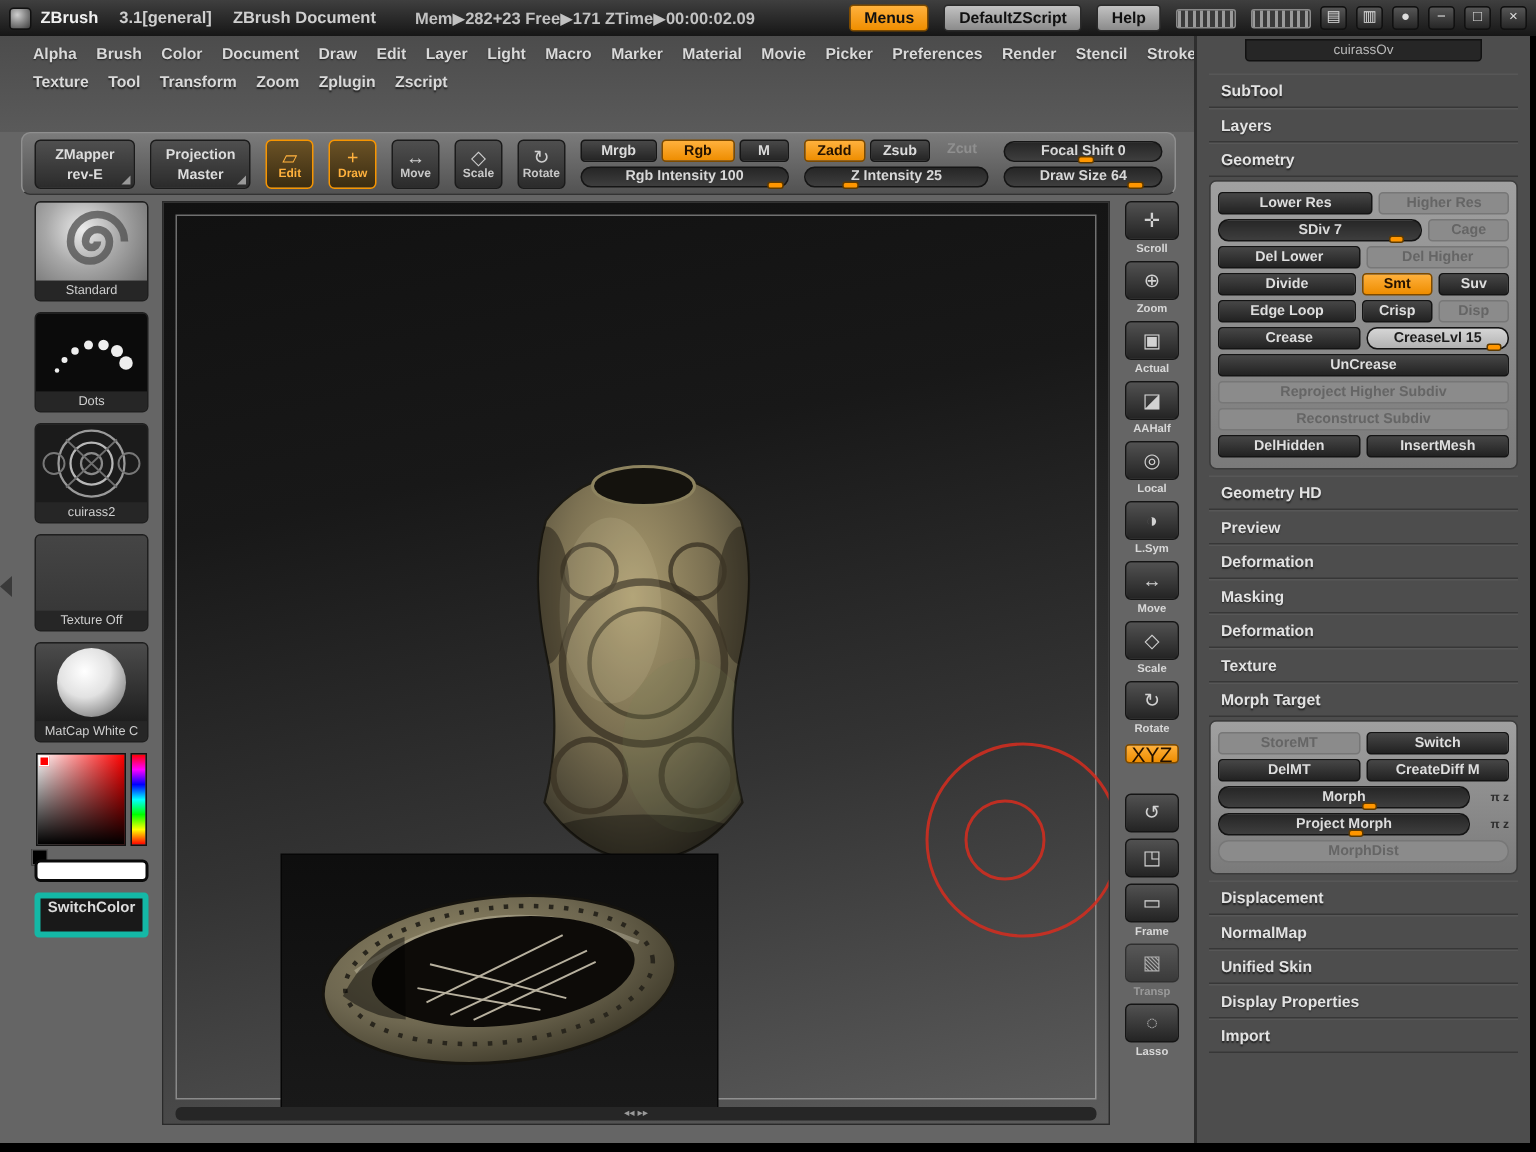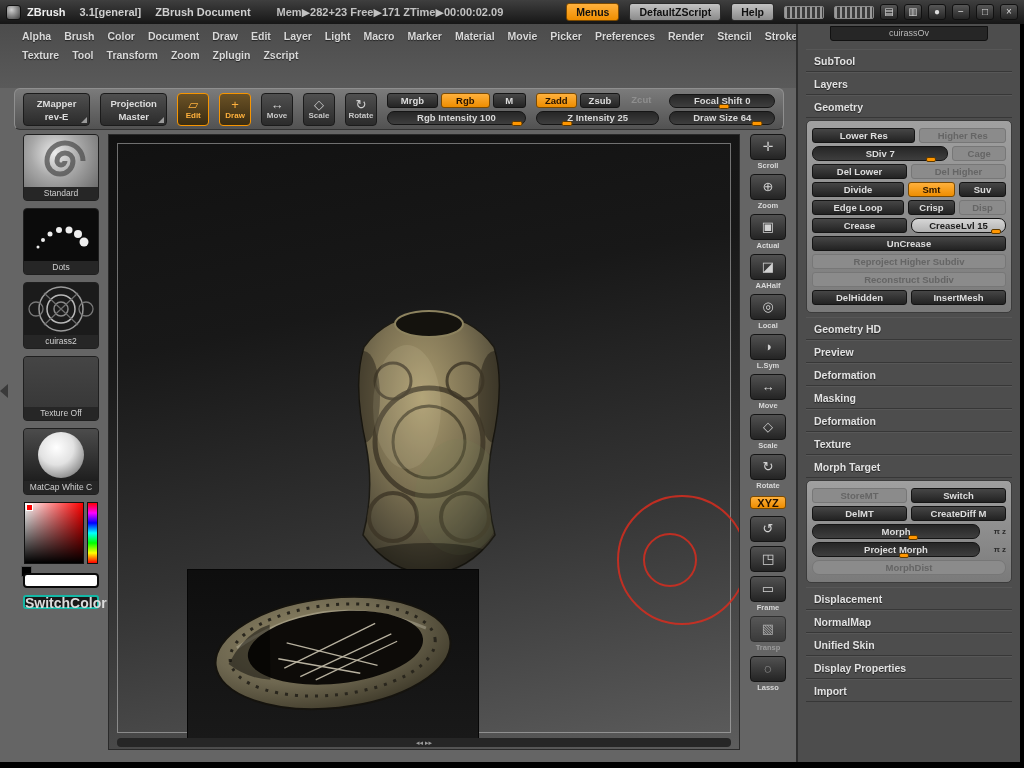--- a/index.html
+++ b/index.html
@@ -68,42 +68,42 @@
     border-bottom:7px solid transparent;border-right:8px solid #3a3a3a;}
   .picker{display:flex;gap:3px;margin-bottom:6px;cursor:pointer;}
   .satsq{width:60px;height:62px;border:1px solid #111;position:relative;
     background:linear-gradient(to bottom,rgba(0,0,0,0),#000),linear-gradient(to right,#fff,#f00);}
   .satsq .sel{position:absolute;left:1px;top:1px;width:7px;height:7px;background:#f00;border:1px solid #fff;}
   .huebar{width:11px;height:62px;border:1px solid #111;
     background:linear-gradient(#f00,#f0f,#00f,#0ff,#0f0,#ff0,#f00);}
   .swatchwrap{position:relative;width:76px;height:20px;margin-bottom:5px;}
   .cur-color{position:absolute;left:0;top:3px;width:76px;height:15px;border-radius:4px;background:#fff;border:2px solid #0a0a0a;cursor:pointer;}
   .alt-color{position:absolute;left:-2px;top:-4px;width:11px;height:11px;background:#000;border:1px solid #555;cursor:pointer;}
-  .switchbtn{width:76px;height:14px;border-radius:3px;background:#191919;border:2px solid #14b8a6;
-    color:#dcdcdc;font-size:14px;font-weight:bold;text-align:center;line-height:13px;cursor:pointer;}
+  .switchbtn{width:76px;height:30px;border-radius:3px;background:#191919;border:4px solid #14b8a6;
+    color:#dcdcdc;font-size:10px;font-weight:bold;text-align:center;line-height:13px;cursor:pointer;}
 
   
   .canvas{position:absolute;left:108px;top:134px;width:632px;height:616px;border:1px solid #2a2a2a;
     background:linear-gradient(168deg,#111 0%,#181818 30%,#333 62%,#5d5d5d 100%);overflow:hidden;z-index:4;}
   .canvas .inset{position:absolute;left:8px;top:8px;right:8px;bottom:16px;border:1px solid rgba(205,205,205,.5);pointer-events:none;}
   .innerframe{position:absolute;left:78px;top:434px;width:292px;height:170px;border:1px solid #060606;
     background:linear-gradient(#0e0e0e,#191919);}
   .cursor-ring{position:absolute;border-radius:50%;border:2px solid rgba(215,45,30,.85);pointer-events:none;}
   .hscroll{position:absolute;left:8px;right:8px;bottom:2px;height:9px;border-radius:4px;background:#262626;
     color:#9a9a9a;font-size:7px;text-align:center;line-height:9px;cursor:pointer;}
 
   
   .strip{position:absolute;left:744px;top:134px;width:48px;display:flex;flex-direction:column;align-items:center;z-index:5;}
   .sico{margin-bottom:4px;display:flex;flex-direction:column;align-items:center;cursor:pointer;}
   .sico .bx{width:36px;height:26px;border-radius:4px;border:1px solid #151515;background:linear-gradient(#515151,#242424);
     color:#d2d2d2;font-size:13px;line-height:24px;text-align:center;}
   .sico .lb{font-size:7.5px;font-weight:bold;color:#d8d8d8;margin-top:1px;}
   .sico.dim .bx{opacity:.65;} .sico.dim .lb{color:#9a9a9a;}
   .xyzpill{width:36px;height:13px;border-radius:3px;background:linear-gradient(#ffb13d,#ee8d00);
-    border:1px solid #7c4a00;color:#231100;font-size:11px;font-weight:bold;text-align:center;line-height:12px;margin:2px 0 7px;cursor:pointer;}
+    border:1px solid #7c4a00;color:#231100;font-size:14px;font-weight:normal;text-align:center;line-height:12px;margin:2px 0 20px;cursor:pointer;}
 
   
   .toolpanel{position:absolute;left:796px;top:24px;width:224px;height:738px;background:#4d4d4d;
     border-left:2px solid #2e2e2e;padding:2px 8px 0;z-index:20;overflow:hidden;}
   .toolchip{width:158px;height:15px;margin:0 auto 8px;border-radius:0 0 3px 3px;background:#262626;border:1px solid #111;
     color:#b9b9b9;font-size:9px;text-align:center;line-height:13px;overflow:hidden;cursor:pointer;}
   .prow{height:23px;line-height:23px;padding-left:8px;font-size:10.5px;font-weight:bold;color:#e2e2e2;
     text-shadow:0 1px 1px #222;border-bottom:1px solid rgba(0,0,0,.28);border-top:1px solid rgba(255,255,255,.06);cursor:pointer;}
   .inset-panel{background:linear-gradient(#a0a0a0,#7a7a7a);border:1px solid #3c3c3c;border-radius:5px;
     padding:4px 5px;margin:2px 0 4px;}

